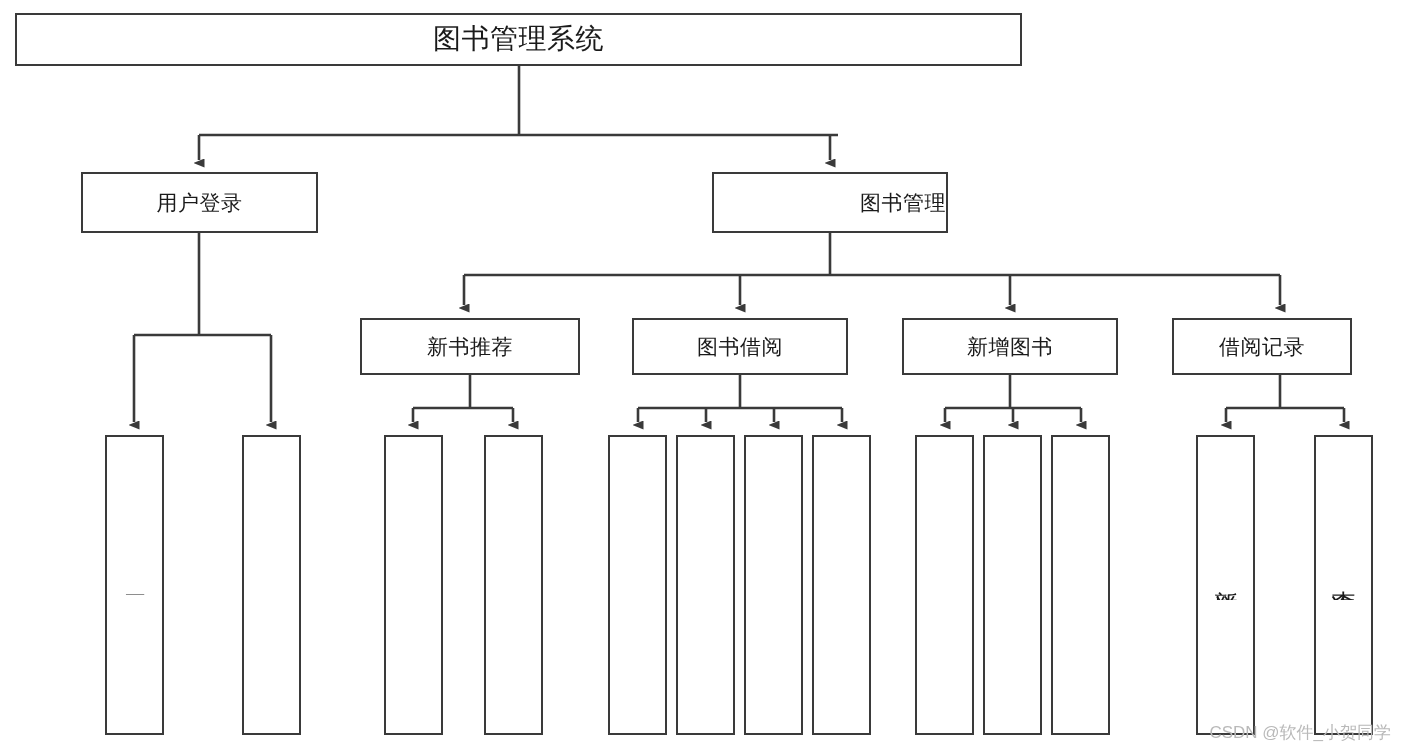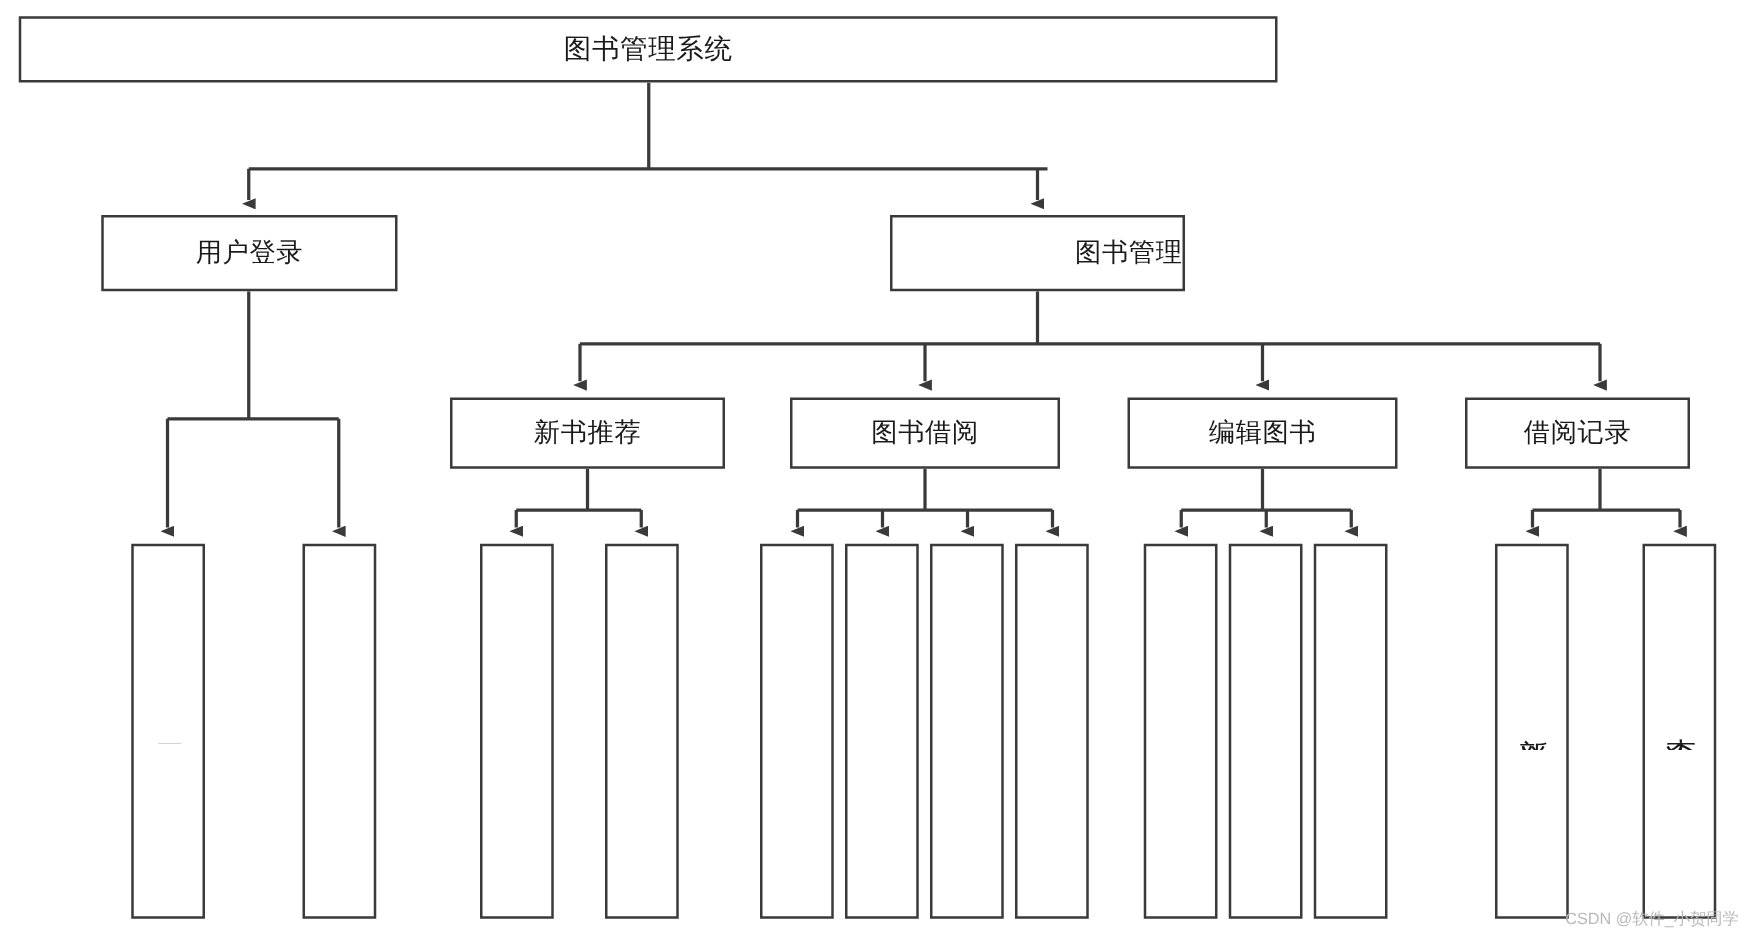--- a/index.html
+++ b/index.html
@@ -41,21 +41,21 @@
     text-align: center;
     letter-spacing: 0.5px;
   }
   
   .node.horiz .node-label {
     font-size: 21px;
     line-height: 1.1;
     white-space: nowrap;
   }
   .node.root .node-label {
-    font-size: 22px;
+    font-size: 28px;
   }
   
   .node.vert {
     align-items: center;
     justify-content: center;
   }
   .node.vert .node-label {
     writing-mode: vertical-rl;
     text-orientation: upright;
     font-size: 25px;
@@ -66,21 +66,21 @@
     overflow: hidden;
   }
   .node.vert.tight .node-label {
     font-size: 24px;
     letter-spacing: 1px;
   }
   .watermark {
     position: absolute;
     right: 14px;
     bottom: 3px;
-    font-size: 13px;
+    font-size: 17px;
     color: #b9b9b9;
     white-space: nowrap;
     font-family: "Liberation Sans", "DejaVu Sans", sans-serif;
   }
 </style>
 </head>
 <body>
 
 <div id="canvas">
 
@@ -148,21 +148,21 @@
 
   <div class="node horiz" style="left:360px; top:318px; width:220px; height:57px;">
     <span class="node-label">新书推荐</span>
   </div>
 
   <div class="node horiz" style="left:632px; top:318px; width:216px; height:57px;">
     <span class="node-label">图书借阅</span>
   </div>
 
   <div class="node horiz" style="left:902px; top:318px; width:216px; height:57px;">
-    <span class="node-label">编辑图书</span>
+    <span class="node-label">新增图书</span>
   </div>
 
   <div class="node horiz" style="left:1172px; top:318px; width:180px; height:57px;">
     <span class="node-label">借阅记录</span>
   </div>
 
   <div class="node vert" style="left:105px; top:435px; width:59px; height:300px;">
     <span class="node-label">用户登录</span>
   </div>
 

